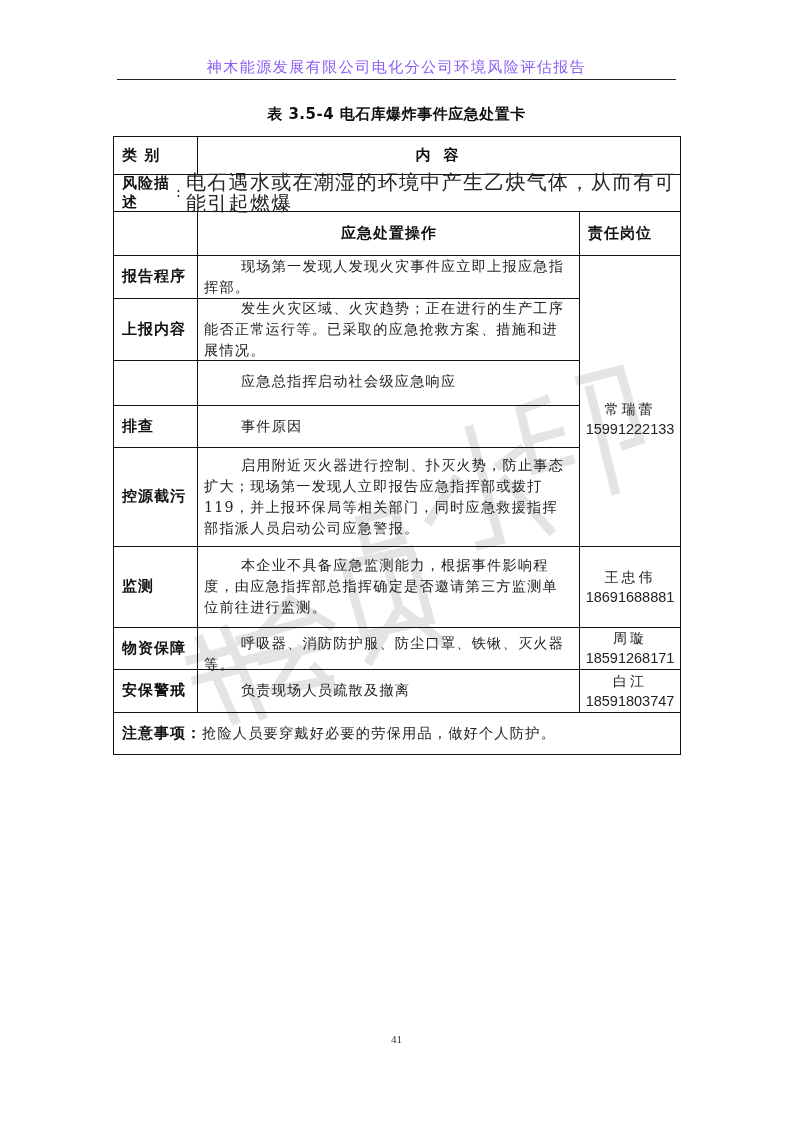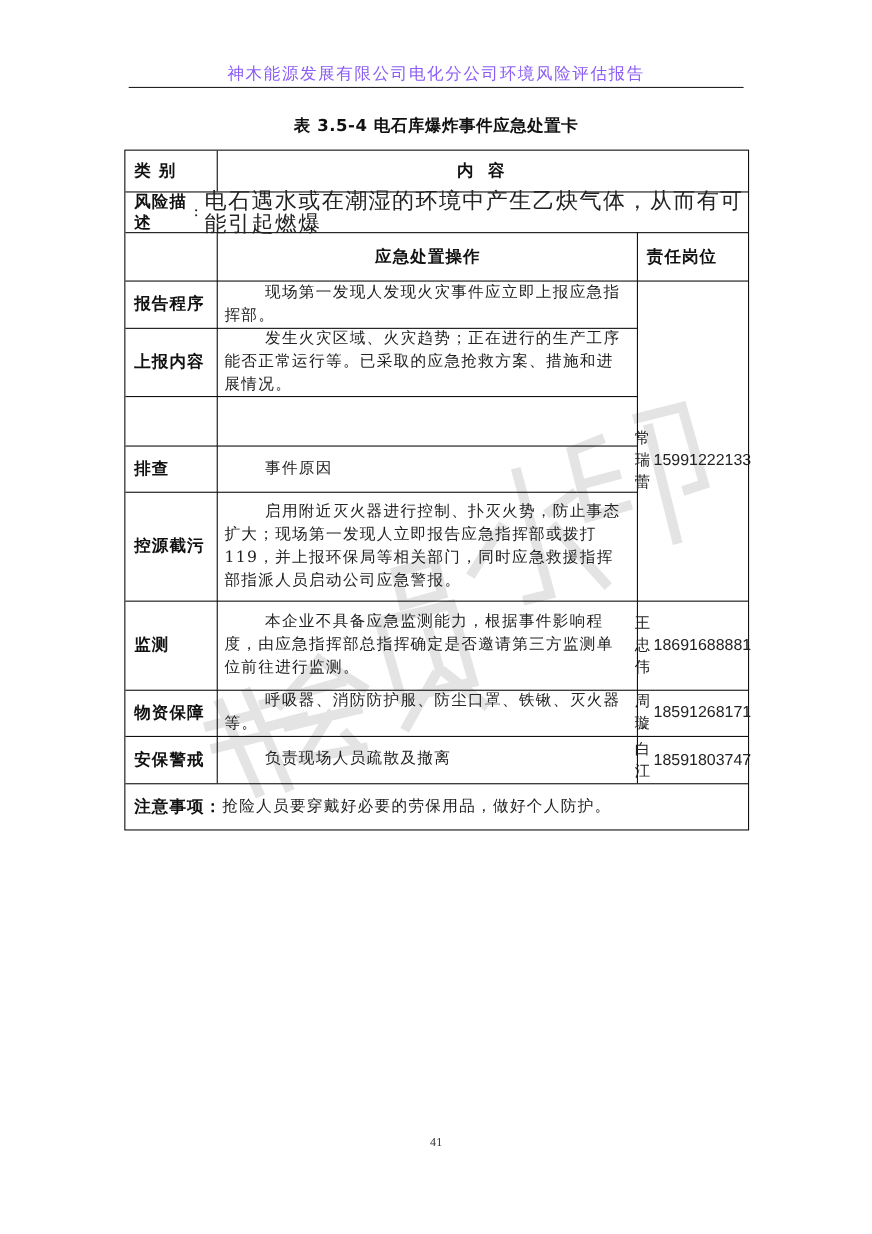--- a/index.html
+++ b/index.html
@@ -10,21 +10,21 @@
   .header-rule { position:absolute; left:117px; width:559px; top:79px; height:0;
          border-top:1.3px solid #222; }
   .table-caption { position:absolute; left:0; width:793px; top:105px; text-align:center;
          font-family:"DejaVu Sans","Liberation Sans",sans-serif; font-weight:bold; font-size:15px; letter-spacing:0.5px; }
   .grid { position:absolute; left:113px; top:136px; width:568px; height:619px;
          border:1.2px solid #111; box-sizing:border-box; }
   .cell { position:absolute; box-sizing:border-box; display:flex; align-items:center; }
   .lbl { font-family:"DejaVu Sans","Liberation Sans",sans-serif; font-weight:bold; font-size:15px; padding-left:8px; letter-spacing:1px; }
   .txt { font-size:14.2px; line-height:21px; padding:0 7px 0 6px; letter-spacing:1.2px; color:#222; }
   .txt .p { display:block; text-indent:2.6em; }
-  .resp { font-family:"Liberation Sans","DejaVu Sans",sans-serif; font-size:14.5px; color:#222; text-align:left; justify-content:center; flex-direction:row; line-height:20px; }
+  .resp { font-family:"Liberation Sans","DejaVu Sans",sans-serif; font-size:14.5px; color:#222; text-align:left; justify-content:center; flex-direction:column; line-height:20px; }
   .resp .n { letter-spacing:3px; font-family:"DejaVu Serif",serif; font-size:14px; }
   .hline { position:absolute; height:0; border-top:1.2px solid #111; }
   .vline { position:absolute; width:0; border-left:1.2px solid #111; }
   .page-number { position:absolute; left:0; width:793px; top:1033px; text-align:center; font-size:11px; color:#333; font-family:"Liberation Serif",serif; }
   .watermark { position:absolute; left:0; top:0; width:793px; height:1122px; pointer-events:none; }
 </style>
 </head>
 <body>
 
 <div class="header-title">神木能源发展有限公司电化分公司环境风险评估报告</div>
@@ -79,20 +79,23 @@
   <div class="cell lbl" style="left:0;top:118px;width:84px;height:43px">报告程序</div>
   <div class="cell txt" style="left:84px;top:118px;width:382px;height:43px">
       <span class="p">现场第一发现人发现火灾事件应立即上报应急指挥部。</span>
     </div>
 
   <div class="cell lbl" style="left:0;top:161px;width:84px;height:62px">上报内容</div>
   <div class="cell txt" style="left:84px;top:161px;width:382px;height:62px">
       <span class="p">发生火灾区域、火灾趋势；正在进行的生产工序能否正常运行等。已采取的应急抢救方案、措施和进展情况。</span>
     </div>
 
+  <div class="cell txt" style="left:84px;top:223px;width:382px;height:45px;align-items:flex-start;padding-top:11px">
+      <span class="p">应急总指挥启动社会级应急响应</span>
+    </div>
 
   <div class="cell lbl" style="left:0;top:268px;width:84px;height:42px">排查</div>
   <div class="cell txt" style="left:84px;top:268px;width:382px;height:42px">
       <span class="p">事件原因</span>
     </div>
 
   <div class="cell lbl" style="left:0;top:310px;width:84px;height:99px">控源截污</div>
   <div class="cell txt" style="left:84px;top:310px;width:382px;height:99px">
       <span class="p">启用附近灭火器进行控制、扑灭火势，防止事态扩大；现场第一发现人立即报告应急指挥部或拨打119，并上报环保局等相关部门，同时应急救援指挥部指派人员启动公司应急警报。</span>
     </div>
@@ -105,21 +108,21 @@
   <div class="cell lbl" style="left:0;top:409px;width:84px;height:81px">监测</div>
   <div class="cell txt" style="left:84px;top:409px;width:382px;height:81px">
       <span class="p">本企业不具备应急监测能力，根据事件影响程度，由应急指挥部总指挥确定是否邀请第三方监测单位前往进行监测。</span>
     </div>
   <div class="cell resp" style="left:466px;top:409px;width:100px;height:81px">
     <span class="n">王忠伟</span>
     <span>18691688881</span>
   </div>
 
   <div class="cell lbl" style="left:0;top:490px;width:84px;height:42px">物资保障</div>
-  <div class="cell txt" style="left:84px;top:490px;width:382px;height:42px;align-items:flex-end;padding-top:12px">
+  <div class="cell txt" style="left:84px;top:490px;width:382px;height:42px;align-items:center;padding-top:12px">
       <span class="p">呼吸器、消防防护服、防尘口罩、铁锹、灭火器等。</span>
     </div>
   <div class="cell resp" style="left:466px;top:490px;width:100px;height:42px">
     <span class="n">周璇</span>
     <span>18591268171</span>
   </div>
 
   <div class="cell lbl" style="left:0;top:532px;width:84px;height:43px">安保警戒</div>
   <div class="cell txt" style="left:84px;top:532px;width:382px;height:43px">
       <span class="p">负责现场人员疏散及撤离</span>

